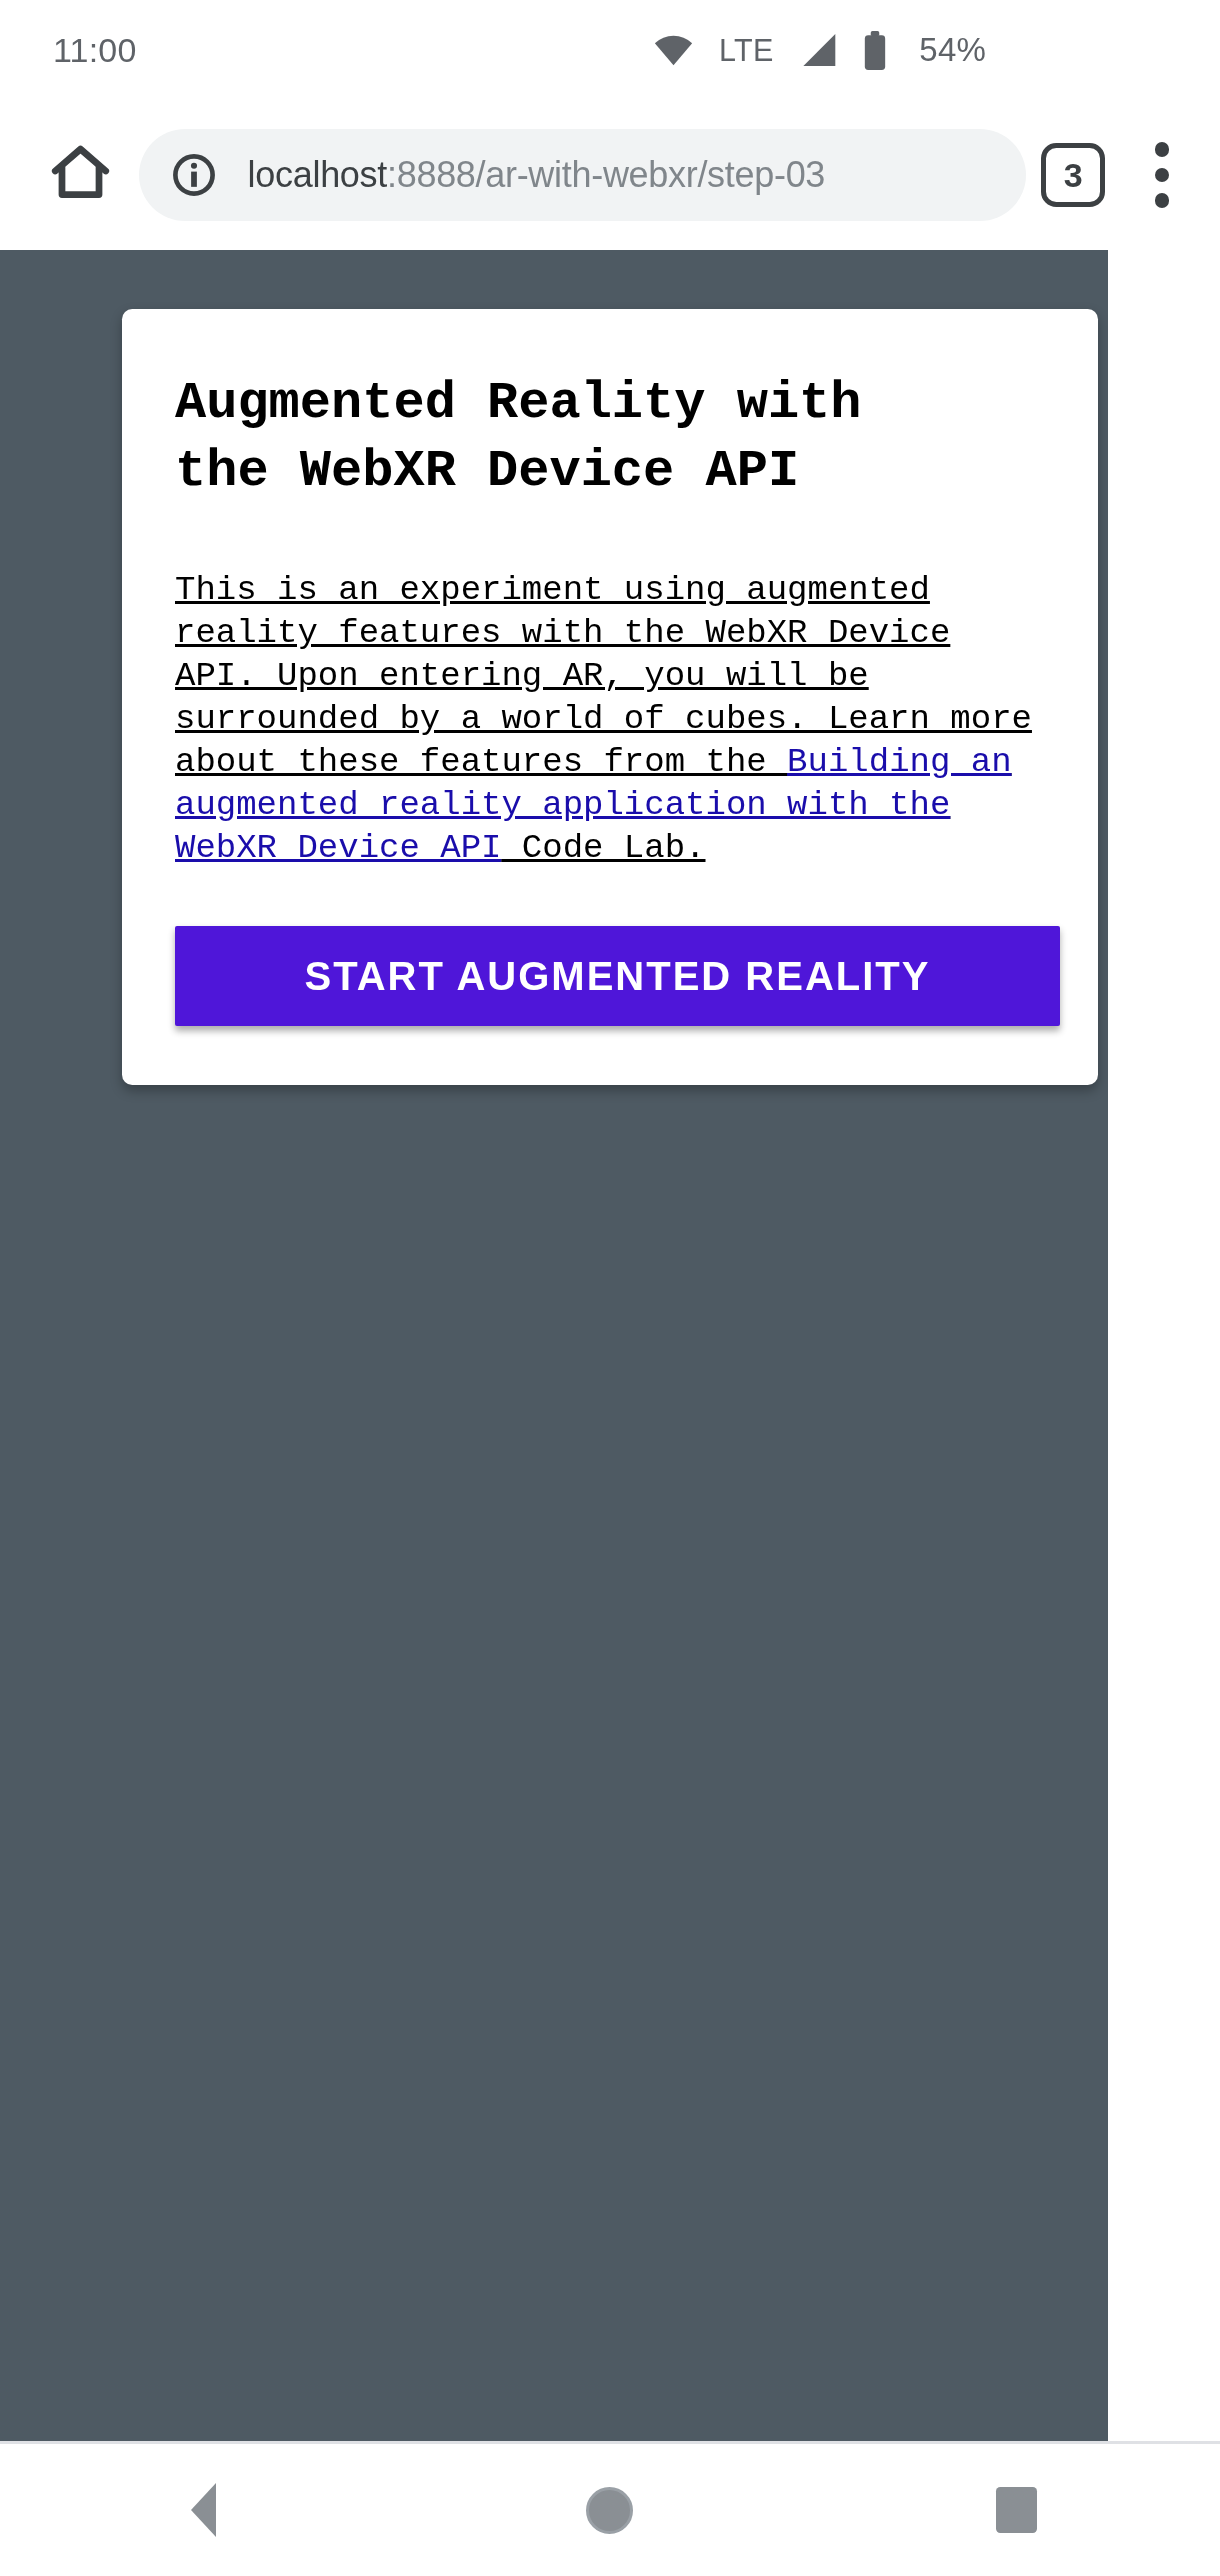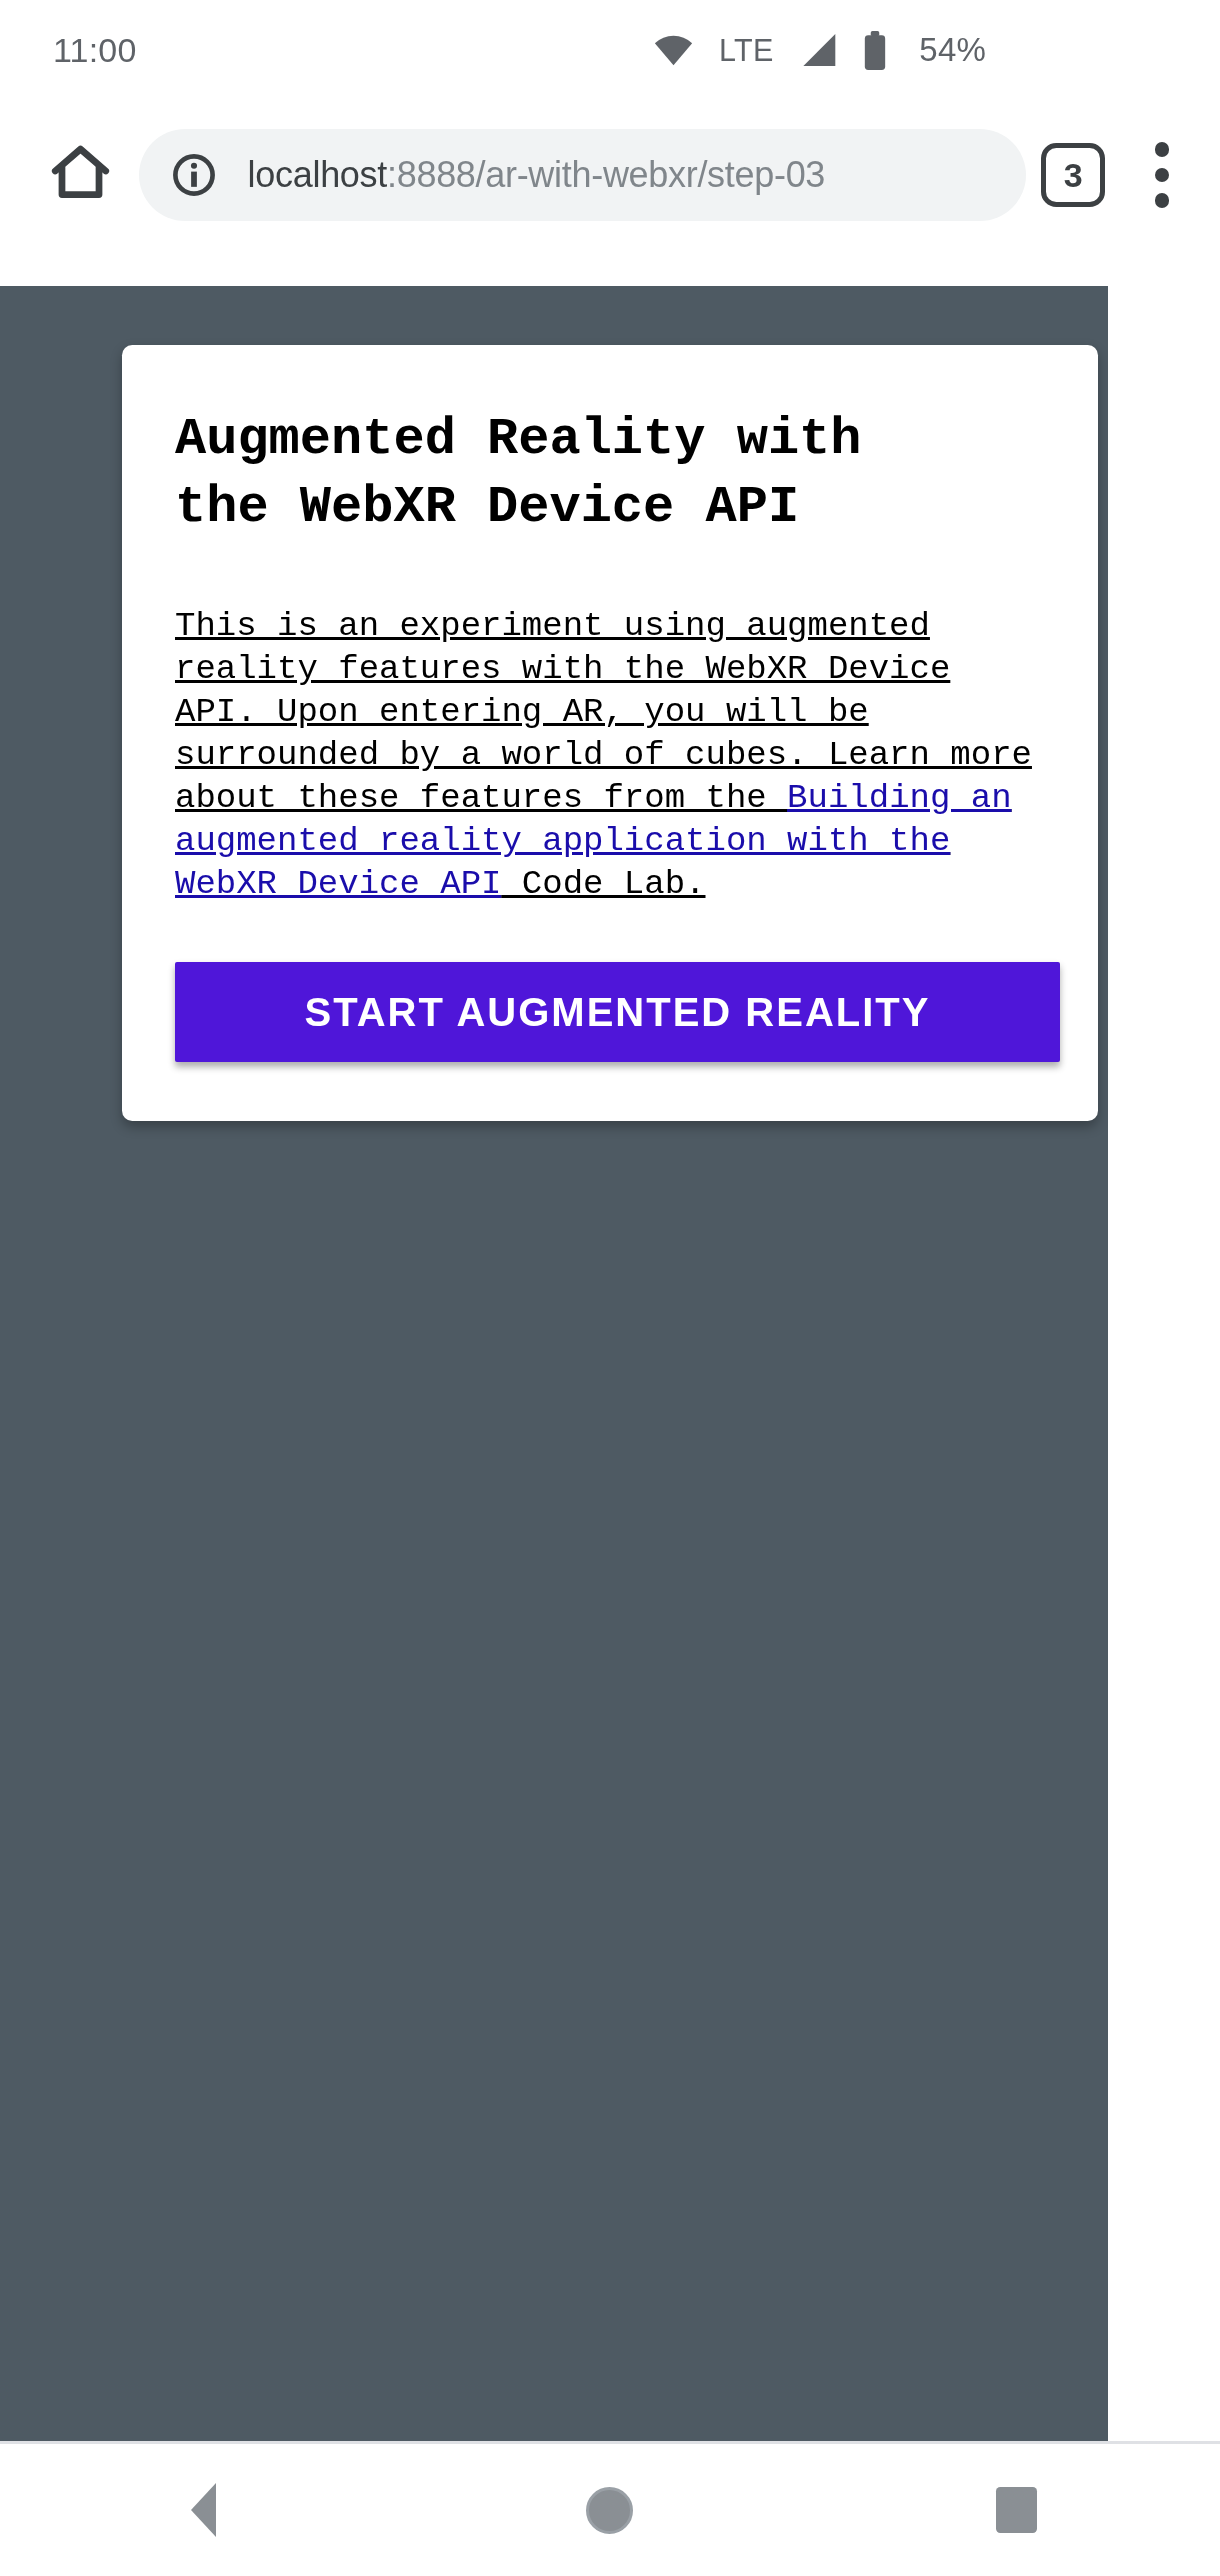--- a/index.html
+++ b/index.html
@@ -64,21 +64,20 @@
   .menu-btn {
     flex:0 0 auto; width:76px; height:93px; margin-right:20.3px;
     display:flex; flex-direction:column; align-items:center; justify-content:center; gap:11px;
   }
   .menu-dot { width:14.4px; height:14.4px; border-radius:50%; background:#3c4043; }
 
   
   .page {
     position:absolute; top:250px; left:0; width:1108px; height:2191px;
     background:#4e5a63;
-    margin-top:36px;
   }
   .card {
     position:absolute; left:122px; top:59px; width:976px;
     background:#ffffff; border-radius:10.2px;
     box-shadow:0 5.1px 12px rgba(0,0,0,0.28);
     padding:61px 53px 59px 53px;
   }
   .card-title {
     font-family:"Liberation Mono", monospace;
     font-weight:bold;

